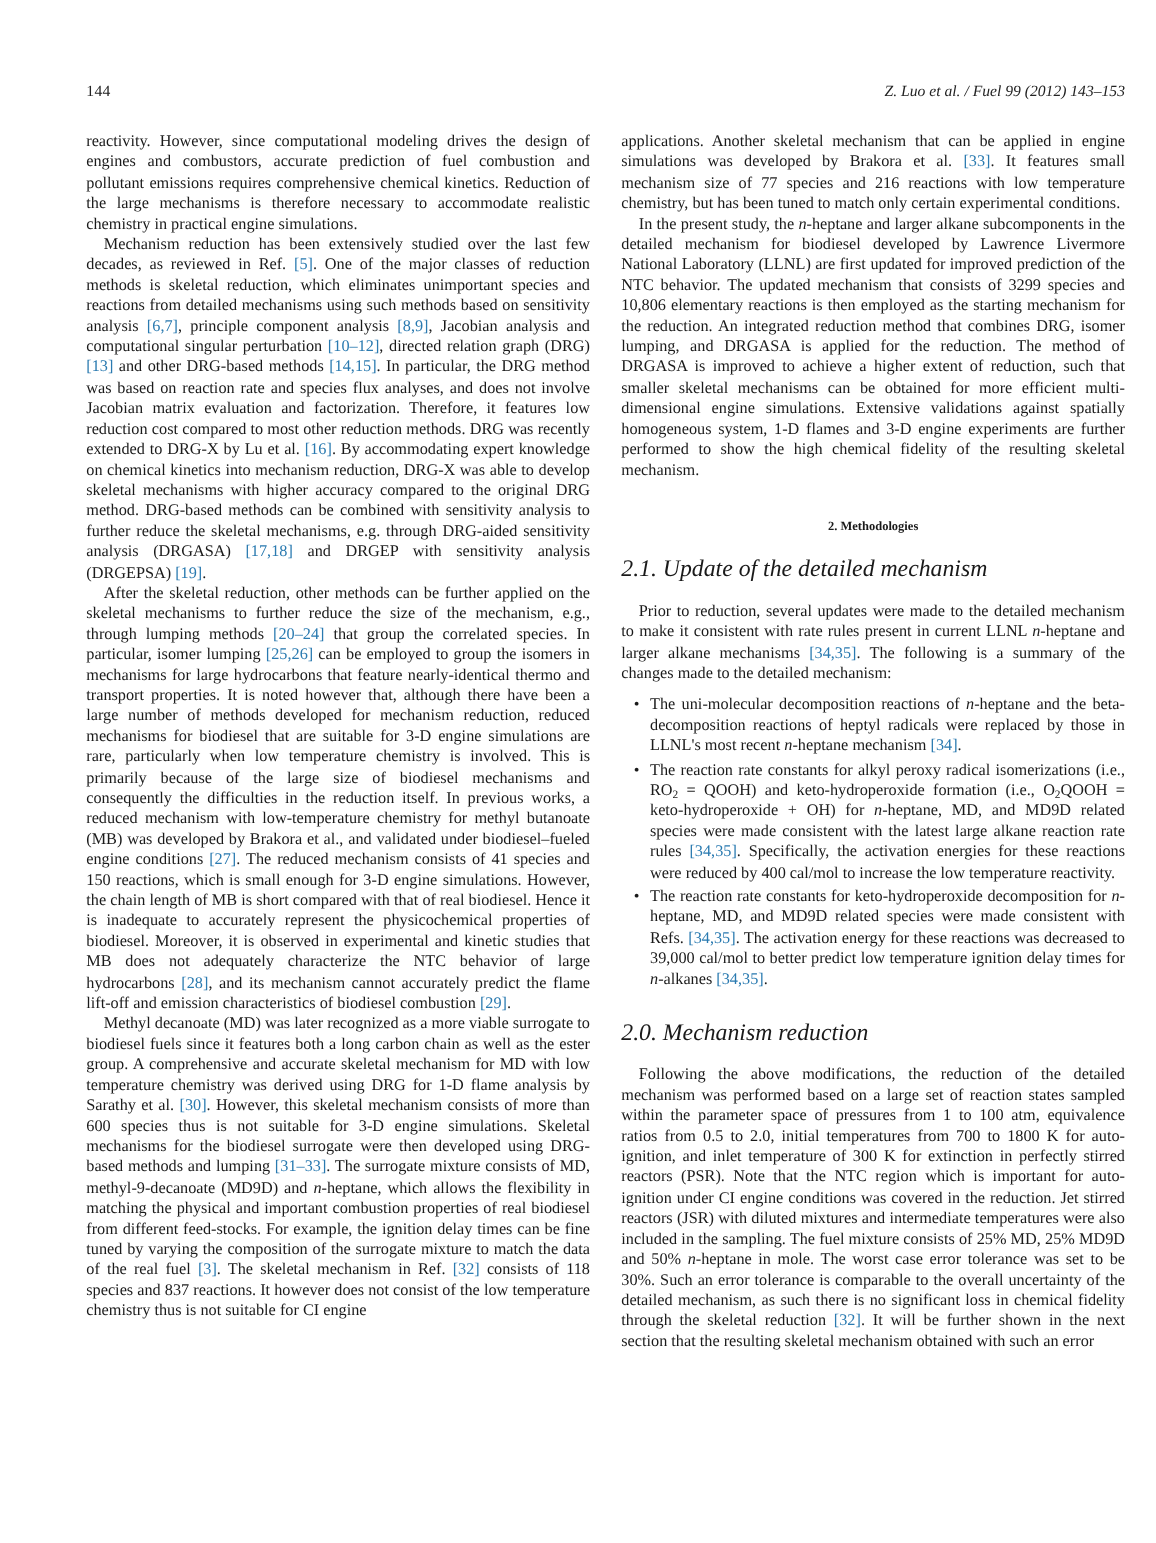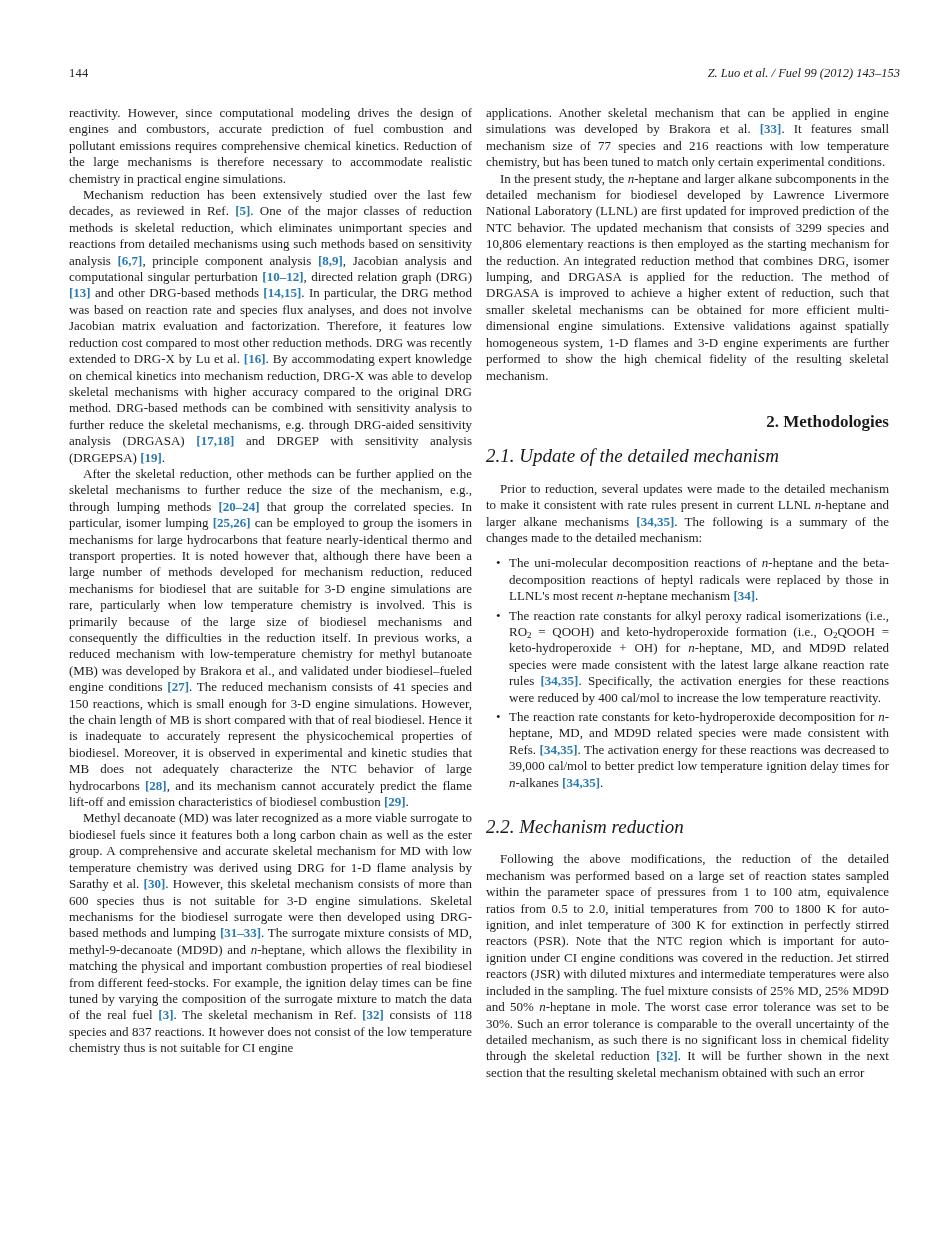--- a/index.html
+++ b/index.html
@@ -9,34 +9,34 @@
     background: #ffffff;
     font-family: "Liberation Serif", "DejaVu Serif", serif;
     color: #1a1a1a;
     overflow: hidden;
     position: relative;
   }
   .page { position: absolute; left: 56px; top: 66px; width: 831px; margin-left: 13px; }
   .page-header { position: relative; font-size: 12.5px; line-height: 15px; margin-bottom: 24px; color: #222; }
   .page-number { position: absolute; left: 0; top: 0; letter-spacing: 0.3px; font-style: normal; }
   .running-head { display: block; text-align: right; font-style: italic; }
-  .columns { display: flex; gap: 14px; }
+  .columns { display: flex; gap: 25px; }
   .col {
     width: 403px;
     font-size: 13px;
     line-height: 16.4px;
     text-align: justify;
     hyphens: auto; -webkit-hyphens: auto;
   }
   p.para { margin: 0; }
   p.para.indent { text-indent: 14px; }
-  .cite { color: var(--link-color, #2a7ab0); font-weight: bold; }
+  .cite { color: var(--link-color, #2a7ab0); }
   .it { font-style: italic; }
   .sub { font-size: 0.7em; vertical-align: -0.25em; line-height: 0; }
-  .h-section { font-weight: bold; font-size: 17px; margin: 30px 0 0; text-align: right; }
+  .h-section { font-weight: bold; font-size: 10px; margin: 30px 0 0; text-align: center; }
   .h-subsection { font-style: italic; font-size: 19px; margin: 28px 0 16px; text-align: left; }
   .h-section + .h-subsection { margin-top: 18px; }
   ul.bullets { list-style: none; margin: 9px 0 0; padding: 0 0 0 10px; }
   ul.bullets li { position: relative; padding-left: 13px; margin: 0 0 3px; }
   ul.bullets li::before { content: "\2022"; position: absolute; left: 0; top: 0; }
 </style>
 </head>
 <body>
 
 <div class="page">
@@ -55,17 +55,17 @@
         <p class="para">applications. Another skeletal mechanism that can be applied in engine simulations was developed by Brakora et al. <span class="cite">[33]</span>. It features small mechanism size of 77 species and 216 reactions with low temperature chemistry, but has been tuned to match only certain experimental conditions.</p>
         <p class="para indent">In the present study, the <span class="it">n</span>-heptane and larger alkane subcomponents in the detailed mechanism for biodiesel developed by Lawrence Livermore National Laboratory (LLNL) are first updated for improved prediction of the NTC behavior. The updated mechanism that consists of 3299 species and 10,806 elementary reactions is then employed as the starting mechanism for the reduction. An integrated reduction method that combines DRG, isomer lumping, and DRGASA is applied for the reduction. The method of DRGASA is improved to achieve a higher extent of reduction, such that smaller skeletal mechanisms can be obtained for more efficient multi-dimensional engine simulations. Extensive validations against spatially homogeneous system, 1-D flames and 3-D engine experiments are further performed to show the high chemical fidelity of the resulting skeletal mechanism.</p>
         <div class="h-section">2. Methodologies</div>
         <div class="h-subsection">2.1. Update of the detailed mechanism</div>
         <p class="para indent">Prior to reduction, several updates were made to the detailed mechanism to make it consistent with rate rules present in current LLNL <span class="it">n</span>-heptane and larger alkane mechanisms <span class="cite">[34,35]</span>. The following is a summary of the changes made to the detailed mechanism:</p>
         <ul class="bullets">
           <li>The uni-molecular decomposition reactions of <span class="it">n</span>-heptane and the beta-decomposition reactions of heptyl radicals were replaced by those in LLNL's most recent <span class="it">n</span>-heptane mechanism <span class="cite">[34]</span>.</li>
           <li>The reaction rate constants for alkyl peroxy radical isomerizations (i.e., RO<span class="sub">2</span> = QOOH) and keto-hydroperoxide formation (i.e., O<span class="sub">2</span>QOOH = keto-hydroperoxide + OH) for <span class="it">n</span>-heptane, MD, and MD9D related species were made consistent with the latest large alkane reaction rate rules <span class="cite">[34,35]</span>. Specifically, the activation energies for these reactions were reduced by 400 cal/mol to increase the low temperature reactivity.</li>
           <li>The reaction rate constants for keto-hydroperoxide decomposition for <span class="it">n</span>-heptane, MD, and MD9D related species were made consistent with Refs. <span class="cite">[34,35]</span>. The activation energy for these reactions was decreased to 39,000 cal/mol to better predict low temperature ignition delay times for <span class="it">n</span>-alkanes <span class="cite">[34,35]</span>.</li>
         </ul>
-        <div class="h-subsection">2.2. Mechanism reduction</div>
+        <div class="h-subsection">2.0. Mechanism reduction</div>
         <p class="para indent">Following the above modifications, the reduction of the detailed mechanism was performed based on a large set of reaction states sampled within the parameter space of pressures from 1 to 100 atm, equivalence ratios from 0.5 to 2.0, initial temperatures from 700 to 1800 K for auto-ignition, and inlet temperature of 300 K for extinction in perfectly stirred reactors (PSR). Note that the NTC region which is important for auto-ignition under CI engine conditions was covered in the reduction. Jet stirred reactors (JSR) with diluted mixtures and intermediate temperatures were also included in the sampling. The fuel mixture consists of 25% MD, 25% MD9D and 50% <span class="it">n</span>-heptane in mole. The worst case error tolerance was set to be 30%. Such an error tolerance is comparable to the overall uncertainty of the detailed mechanism, as such there is no significant loss in chemical fidelity through the skeletal reduction <span class="cite">[32]</span>. It will be further shown in the next section that the resulting skeletal mechanism obtained with such an error</p>
       </div>
   </div>
 </div>
 
 </body></html>

